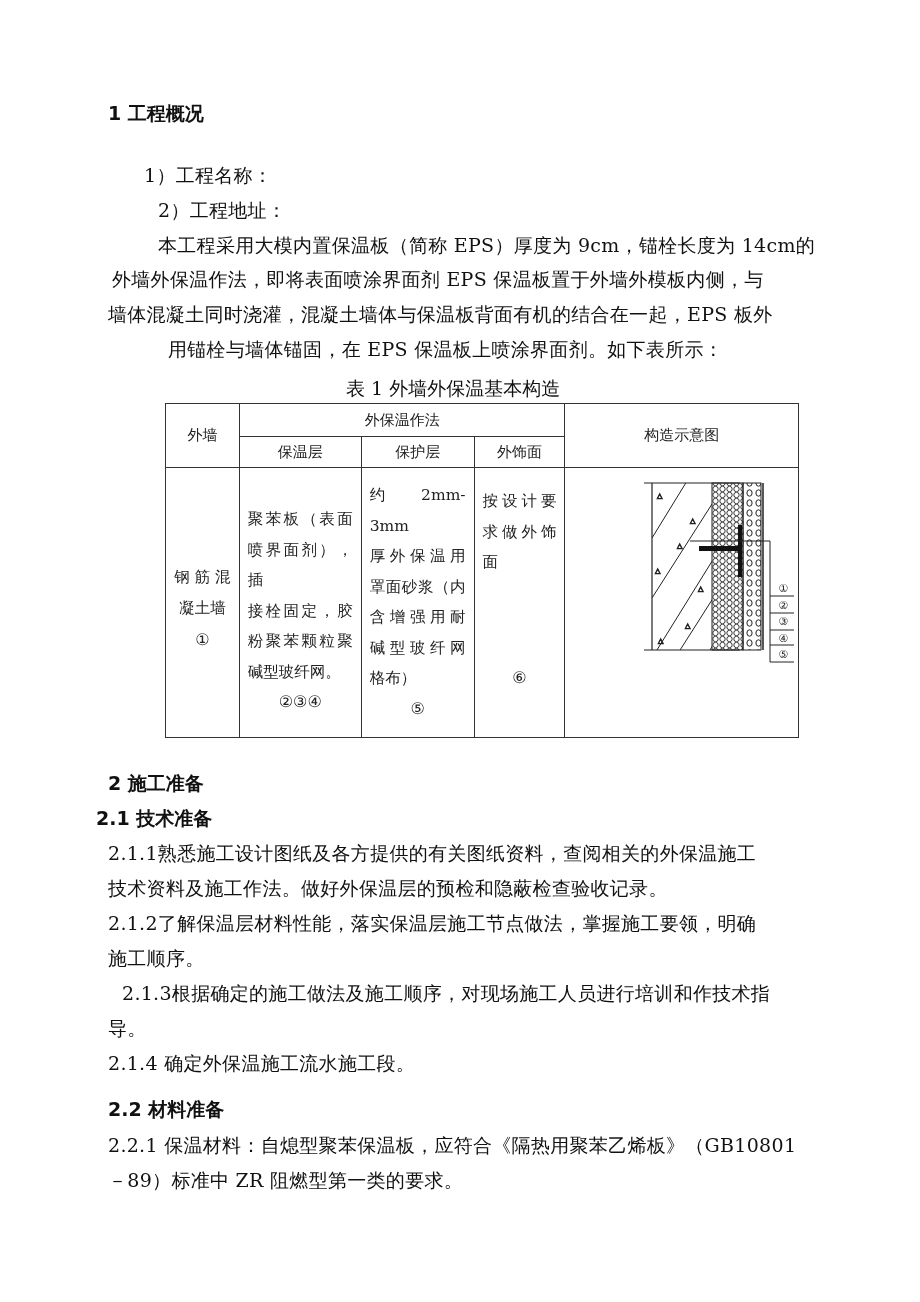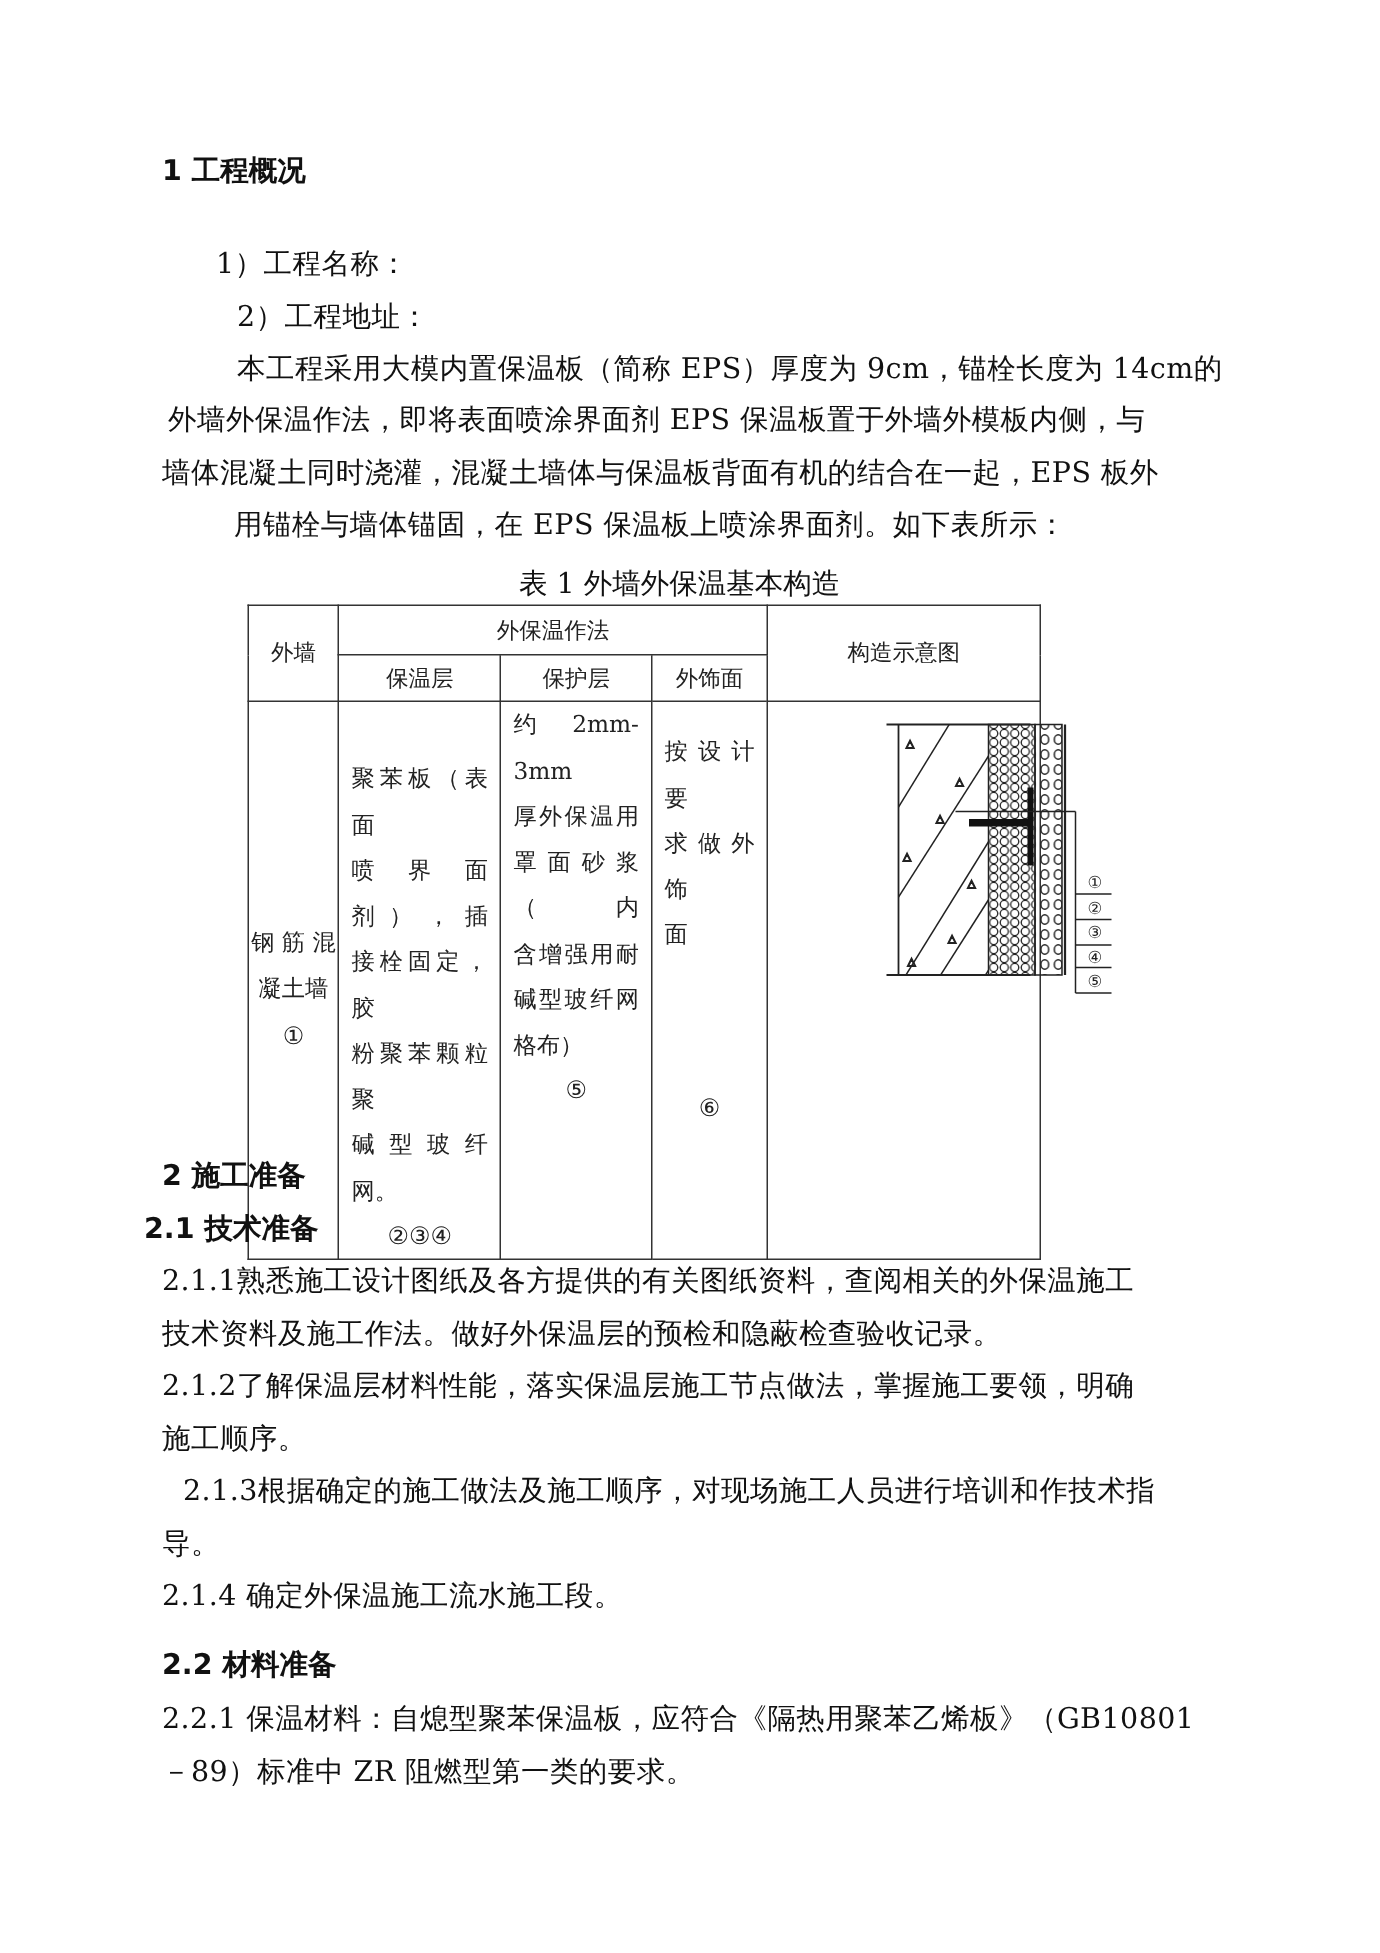--- a/index.html
+++ b/index.html
@@ -2,37 +2,37 @@
 <html><head>
 <meta charset="utf-8">
 <style>
   html, body { margin: 0; padding: 0; background: #ffffff; }
   body { width: 920px; height: 1302px; position: relative; overflow: hidden;
          font-family: "DejaVu Serif", "Liberation Serif", serif; color: #111; }
   .abs { position: absolute; white-space: nowrap; }
   .h1 { font-family: "DejaVu Sans", "Liberation Sans", sans-serif; font-weight: bold; font-size: 19px; }
   .p { font-size: 19px; letter-spacing: 0.3px; }
   .caption { font-size: 19px; }
-  table.main { position: absolute; left: 165px; top: 403px; width: 529px; height: 335px;
+  table.main { position: absolute; left: 165px; top: 403px; width: 634px; height: 335px;
                border-collapse: collapse; font-size: 15px; }
   table.main td { border: 1.5px solid #333; padding: 0; vertical-align: middle; text-align: center; color: #222; }
   .cell-text { font-size: 15.5px; line-height: 30.5px; text-align: justify; text-align-last: justify; padding: 0 8px; }
   .cell-text.last { text-align-last: left; }
   .circ { font-size: 16px; display: block; text-align: center; }
 </style>
 </head>
 <body>
 
 <div class="abs h1" style="left:108px;top:101px;">1 工程概况</div>
 <div class="abs p" style="left:144px;top:163px;">1）工程名称：</div>
 <div class="abs p" style="left:158px;top:198px;">2）工程地址：</div>
 <div class="abs p" style="left:158px;top:233px;">本工程采用大模内置保温板（简称 EPS）厚度为 9cm，锚栓长度为 14cm的</div>
 <div class="abs p" style="left:112px;top:267px;">外墙外保温作法，即将表面喷涂界面剂 EPS 保温板置于外墙外模板内侧，与</div>
 <div class="abs p" style="left:108px;top:302px;">墙体混凝土同时浇灌，混凝土墙体与保温板背面有机的结合在一起，EPS 板外</div>
-<div class="abs p" style="left:156px;top:337px;">用锚栓与墙体锚固，在 EPS 保温板上喷涂界面剂。如下表所示：</div>
+<div class="abs p" style="left:168px;top:337px;">用锚栓与墙体锚固，在 EPS 保温板上喷涂界面剂。如下表所示：</div>
 
 <div class="abs caption" style="left:346px;top:376px;">表 1  外墙外保温基本构造</div>
 
 <table class="main">
   <colgroup>
     <col style="width:74px">
       <col style="width:122px">
       <col style="width:113px">
       <col style="width:91px">
       <col style="width:234px">
@@ -60,21 +60,21 @@
       <div style="margin-top:36px;">
         <div class="cell-text">聚苯板（表面</div>
         <div class="cell-text">喷界面剂），插</div>
         <div class="cell-text">接栓固定，胶</div>
         <div class="cell-text">粉聚苯颗粒聚</div>
         <div class="cell-text last">碱型玻纤网。</div>
         <span class="circ" style="line-height:30px;">②③④</span>
       </div>
     </td>
     <td style="vertical-align:top;">
-      <div style="">
+      <div style="margin-top:12px;">
         <div class="cell-text">约　 2mm-3mm</div>
         <div class="cell-text">厚外保温用</div>
         <div class="cell-text">罩面砂浆（内</div>
         <div class="cell-text">含增强用耐</div>
         <div class="cell-text">碱型玻纤网</div>
         <div class="cell-text last">格布）</div>
         <span class="circ" style="line-height:30px;">⑤</span>
       </div>
     </td>
     <td style="vertical-align:top;">

